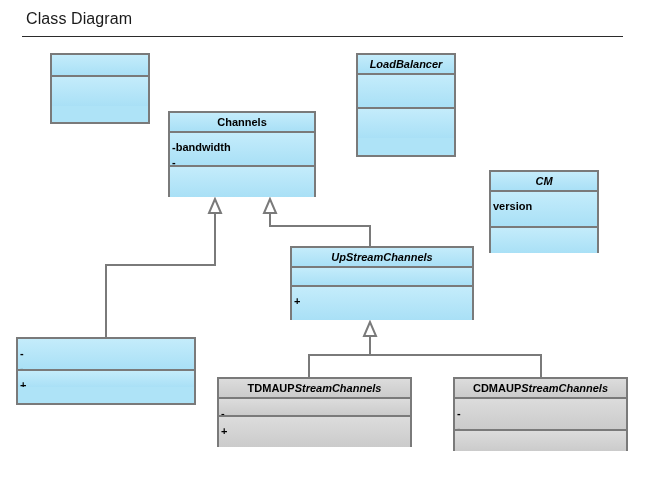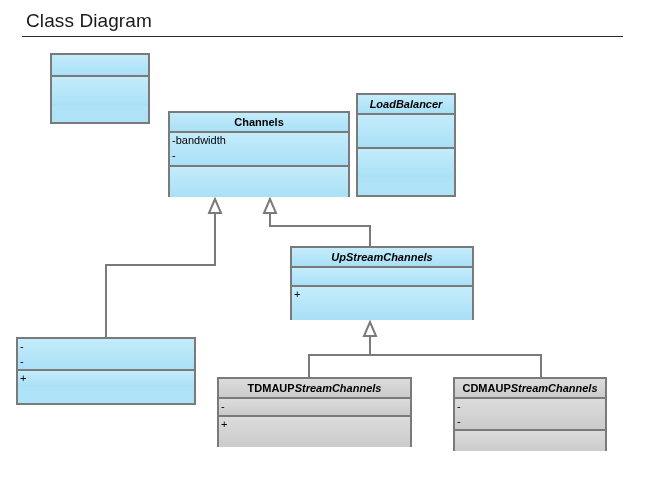--- a/index.html
+++ b/index.html
@@ -16,21 +16,21 @@
     height: 479px;
     background: #ffffff;
     overflow: hidden;
   }
 
   
   #page-title {
     position: absolute;
     left: 26px;
     top: 10px;
-    font-size: 19px;
+    font-size: 16px;
     color: #1a1a1a;
     letter-spacing: 0.1px;
     white-space: nowrap;
   }
   #title-rule {
     position: absolute;
     left: 22px;
     top: 36px;
     width: 601px;
     height: 1px;
@@ -77,22 +77,23 @@
   }
   .uml-class .cls-name .plain {
     font-style: normal;
   }
   .uml-class .cls-name .ital {
     font-style: italic;
   }
   .uml-class .members {
     font-size: 11px;
     color: #000000;
-    padding: 0 0 0 2px;
+    padding: 7px 0 0 2px;
     line-height: 15px;
+    font-weight: bold;
   }
   .uml-class .member {
     white-space: nowrap;
     height: 15px;
   }
 
   
   .uml-class.grey {
     background: #fca5a5;
   }
@@ -124,35 +125,42 @@
       <polygon points="270,199 264,213 276,213"></polygon>
       <polygon points="370,322 364,336 376,336"></polygon>
     </g>
   </svg>
 
   <div class="uml-class" style="left:50px; top:53px; width:100px; height:71px;">
     <div class="compartment members" style="height:20px;"></div>
     <div class="compartment members" style="height:31px;"></div>
   </div>
 
-  <div class="uml-class" style="left:356px; top:53px; width:100px; height:104px;margin-top:40px;">
+  <div class="uml-class" style="left:356px; top:53px; width:100px; height:104px;">
     <div class="compartment cls-name">LoadBalancer</div>
     <div class="compartment members" style="height:34px;"></div>
     <div class="compartment members" style="height:31px;"></div>
   </div>
 
-  <div class="uml-class concrete" style="left:168px; top:111px; width:182px; height:86px;">
+  <div class="uml-class concrete" style="left:168px; top:111px; width:148px; height:86px;">
     <div class="compartment cls-name">Channels</div>
     <div class="compartment members" style="height:34px;">
       <div class="member">-bandwidth</div>
       <div class="member">-</div>
     </div>
     <div class="compartment members" style="height:32px;"></div>
   </div>
 
+  <div class="uml-class" style="left:489px; top:170px; width:110px; height:83px;">
+    <div class="compartment cls-name">CM</div>
+    <div class="compartment members" style="height:36px;">
+      <div class="member">version</div>
+    </div>
+    <div class="compartment members" style="height:27px;"></div>
+  </div>
 
   <div class="uml-class" style="left:290px; top:246px; width:184px; height:74px;">
     <div class="compartment cls-name">UpStreamChannels</div>
     <div class="compartment members" style="height:19px;"></div>
     <div class="compartment members" style="height:35px;">
       <div class="member">+</div>
     </div>
   </div>
 
   <div class="uml-class" style="left:16px; top:337px; width:180px; height:68px;">
@@ -170,21 +178,21 @@
       <span class="plain">TDMAUP</span><span class="ital">StreamChannels</span>
     </div>
     <div class="compartment members" style="height:18px;">
       <div class="member">-</div>
     </div>
     <div class="compartment members" style="height:32px;">
       <div class="member">+</div>
     </div>
   </div>
 
-  <div class="uml-class grey" style="left:453px; top:377px; width:154px; height:74px;">
+  <div class="uml-class grey" style="left:453px; top:377px; width:175px; height:74px;">
     <div class="compartment cls-name">
       <span class="plain">CDMAUP</span><span class="ital">StreamChannels</span>
     </div>
     <div class="compartment members" style="height:32px;">
       <div class="member">-</div>
       <div class="member">-</div>
     </div>
     <div class="compartment members" style="height:22px;"></div>
   </div>
 

